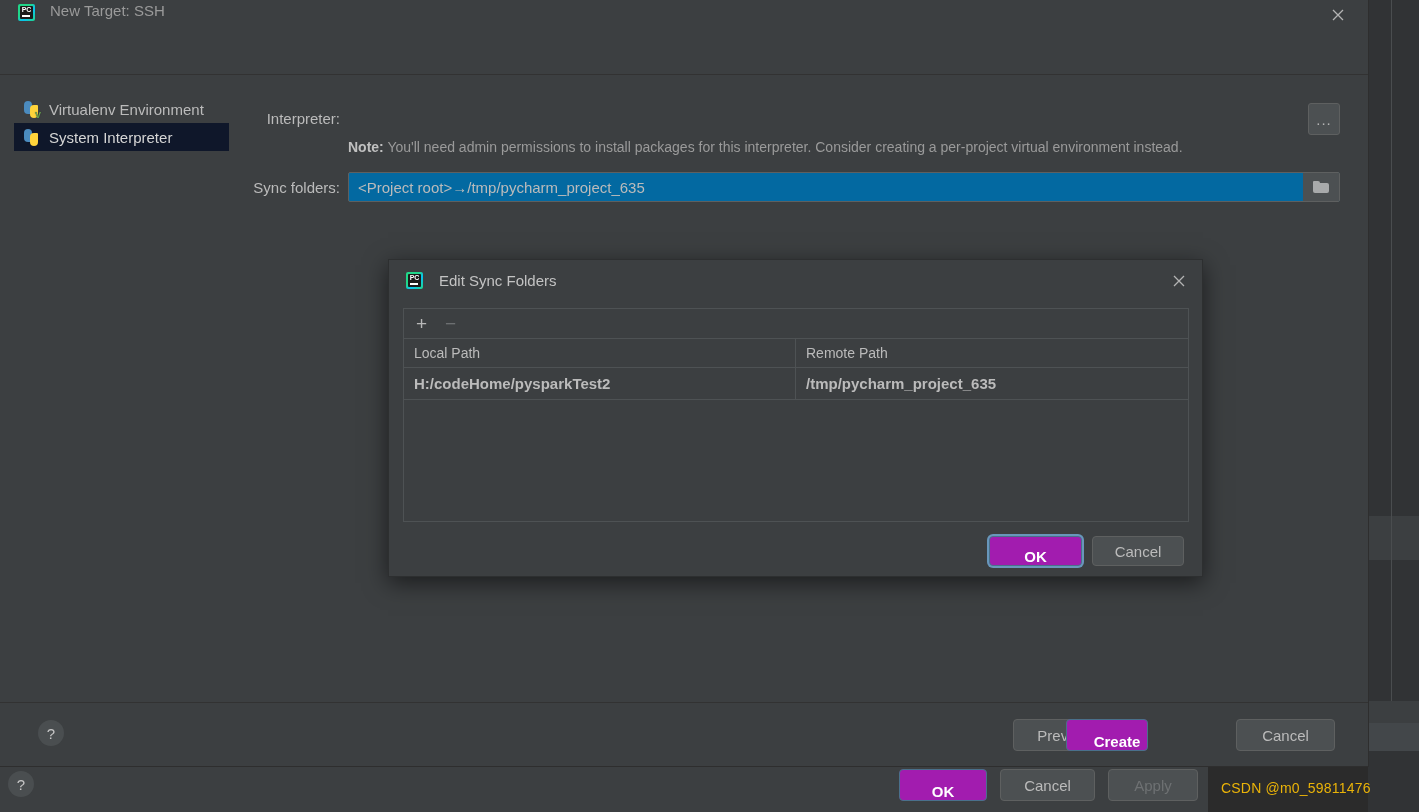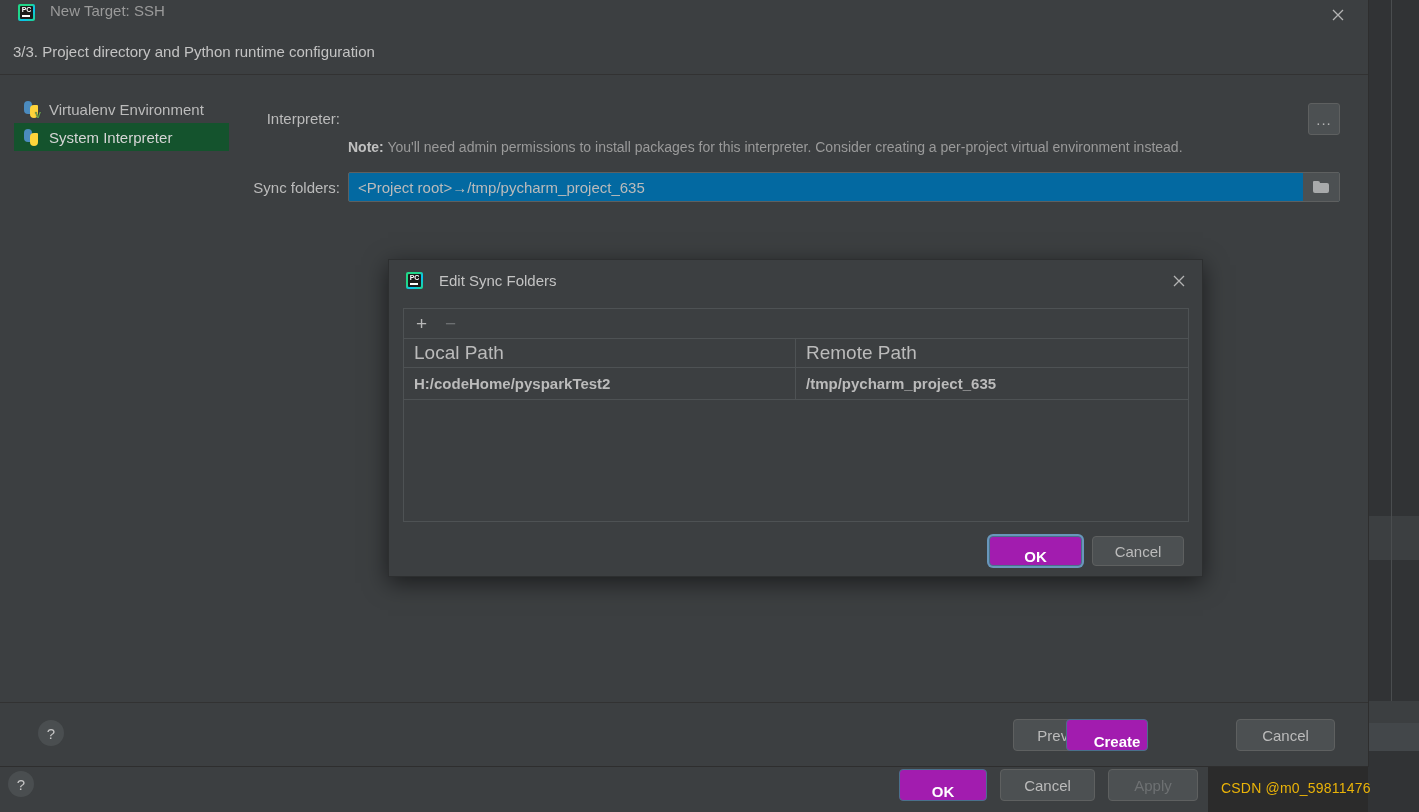--- a/index.html
+++ b/index.html
@@ -174,21 +174,21 @@
     display: flex;
     align-items: center;
     height: 28px;
     padding-left: 9px;
     gap: 9px;
     font-size: 15px;
     color: #bbbbbb;
     border-radius: 0;
   }
   .env-item.selected {
-    background: #14532d;
+    background: #0f172a;
     color: #d5d5d5;
   }
   .py-icon {
     position: relative;
     width: 17px; height: 17px;
     flex: none;
   }
   .py-icon .pyb {
     position: absolute;
     width: 8px; height: 13px;
@@ -443,21 +443,21 @@
   }
   .tb-btn.dim { color: #6c6f71; }
 
   .tbl-head {
     display: flex;
     height: 28px;
     border-bottom: 1px solid #4e5254;
     background: #3c3f41;
   }
   .tbl-head div {
-    font-size: 19px;
+    font-size: 14px;
     color: #bbbbbb;
     display: flex;
     align-items: center;
     padding-left: 10px;
     box-sizing: border-box;
   }
   .col-local  { width: 392px; border-right: 1px solid #4e5254; }
   .col-remote { flex: 1; }
 
   .tbl-row {
@@ -524,21 +524,20 @@
       <span class="pc-bar"></span>
     </span>
     <span class="wizard-title-text">New Target: SSH</span>
     <span class="win-close">
       <svg width="14" height="14" viewBox="0 0 14 14" aria-hidden="true">
         <path d="M2 2 L12 12 M12 2 L2 12" stroke="#b4b4b4" stroke-width="1.3" fill="none"></path>
       </svg>
     </span>
   </div>
 
-  <div class="wizard-subtitle">3/3. Project directory and Python runtime configuration</div>
   <div class="wizard-sep"></div>
 
   <div class="env-list">
     <div class="env-item">
       <span class="py-icon">
         <span class="pyb pyb-blue"></span>
         <span class="pyb pyb-yellow"></span>
         <span class="venv-v">V</span>
       </span>
       <span>Virtualenv Environment</span>

